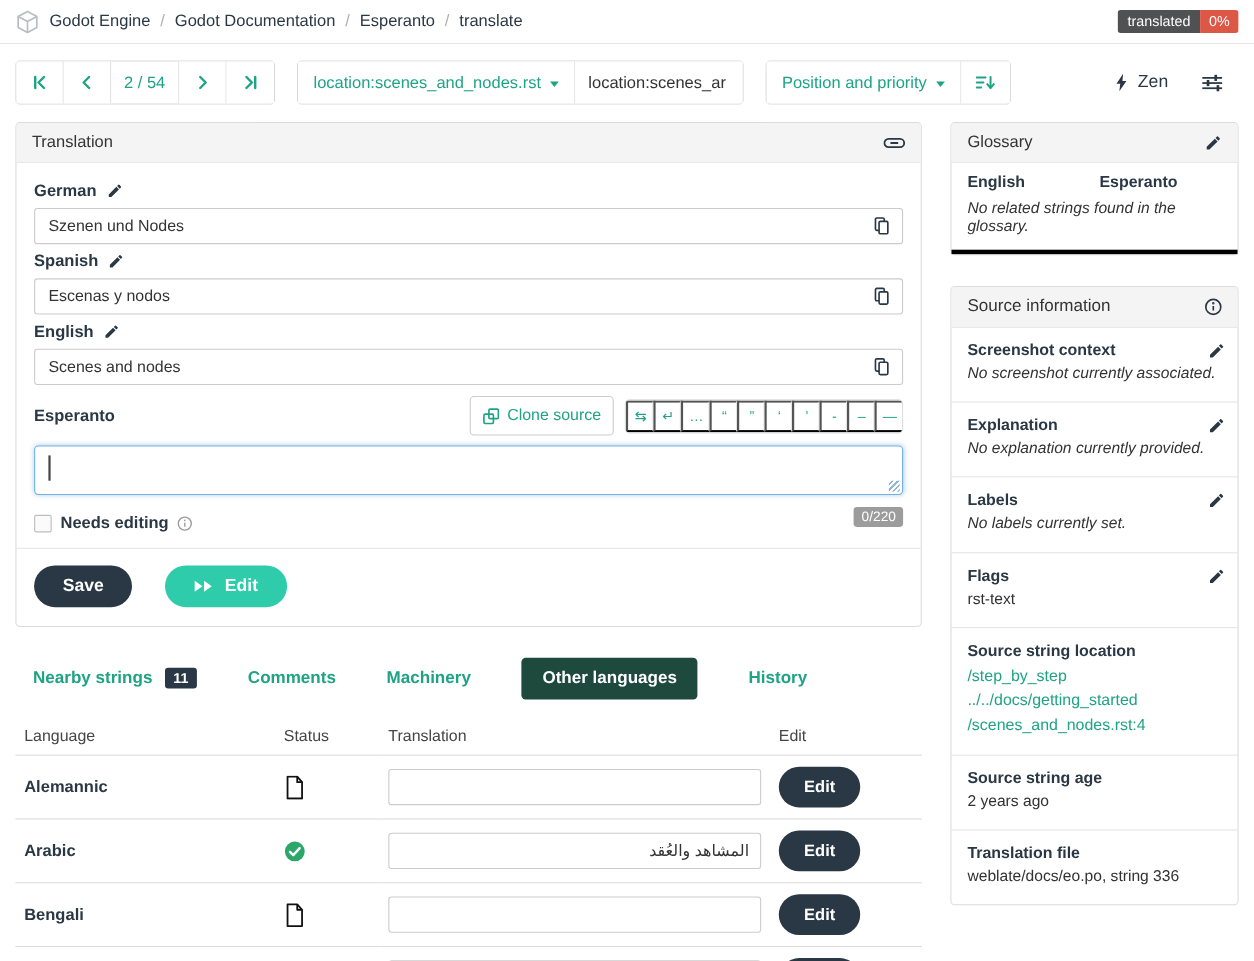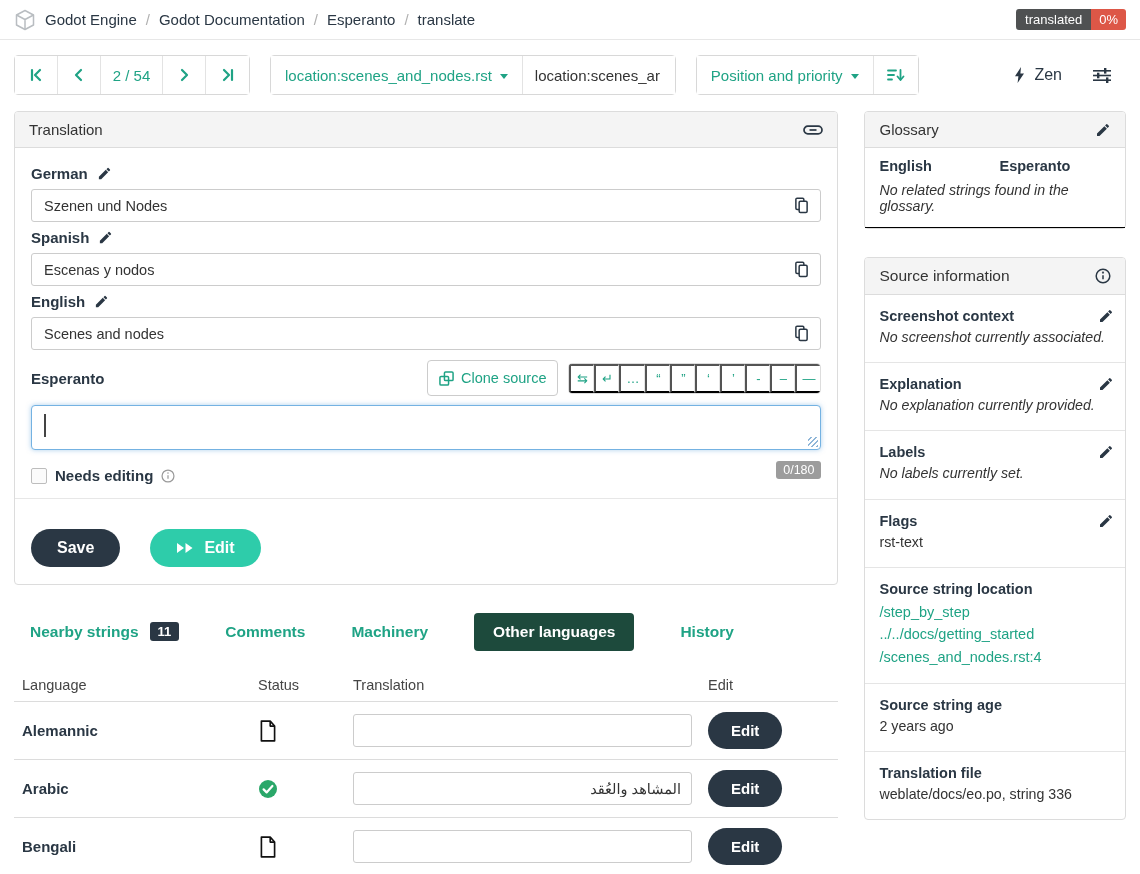--- a/index.html
+++ b/index.html
@@ -71,21 +71,21 @@
 
   .needs-wrap { display:flex; justify-content:space-between; align-items:flex-start; margin:8px 0 0; }
   .needs-left { display:flex; align-items:center; gap:8px; padding-top:6px; }
   .cb { width:16px; height:16px; border:1px solid #bdbdbd; background:#fbfbfb; border-radius:2px; cursor:pointer; }
   .needs-lbl { font-weight:bold; font-size:15px; color:#2a3744; }
   .info-ic { color:#9a9a9a; }
   .counter { background:#9c9c9c; color:#fff; font-size:12.5px; padding:2px 7px; border-radius:3px; }
 
   .actions { border-top:1px solid #e7e7e7; margin-top:14px; padding:15px 16px 17px; display:flex; gap:30px; align-items:center; }
   .btn { border:none; border-radius:21px; font-family:inherit; font-weight:bold; font-size:16px; color:#fff;
-         padding:10px 26px; display:flex; align-items:center; gap:10px; cursor:pointer;margin-top:15px; }
+         padding:10px 26px; display:flex; align-items:center; gap:10px; cursor:pointer; }
   .btn-save { background:#2a3744; }
   .btn-teal { background:#2eccaa; }
 
   
   .tabs { display:flex; align-items:center; gap:46px; margin:27px 16px 18px; }
   .tab { color:#1fa385; font-weight:bold; font-size:15.5px; display:flex; align-items:center; gap:11px; cursor:pointer; padding:10px 0; }
   .tab.active { background:#1d4a3c; color:#fff; padding:10px 19px; border-radius:4px; }
   .tab-badge { background:#2a3744; color:#fff; border-radius:3px; font-size:13px; padding:2px 8px; }
 
   
@@ -99,21 +99,21 @@
                        font-size:14.5px; color:#333; font-family:inherit; outline:none; }
   .ol .rtl input { direction:rtl; text-align:right; }
   .edit-btn { background:#2a3744; color:#fff; border:none; border-radius:20px; font-weight:bold; font-size:15px;
               padding:10px 23px; font-family:inherit; cursor:pointer; }
   .st-ic { width:20px; height:22px; }
 
   
   .g-cols { display:flex; padding:10px 14px 3px; }
   .g-cols .gc { font-weight:bold; font-size:14.5px; color:#2a3744; }
   .g-cols .gc:first-child { width:120px; }
-  .g-note { padding:5px 14px 13px; font-style:italic; font-size:14.2px; color:#333; border-bottom:1px solid #000000; }
+  .g-note { padding:5px 14px 13px; font-style:italic; font-size:14.2px; color:#333; border-bottom:4px solid #000000; }
   .g-add { padding:13px 14px 15px; display:flex; align-items:center; gap:9px; color:#1fa385; font-size:15.5px; cursor:pointer; }
 
   .si-sec { padding:13px 14px 15px; border-bottom:1px solid #e5e5e5; position:relative; }
   .si-sec:last-child { border-bottom:none; }
   .si-title { font-weight:bold; font-size:14.5px; color:#2a3744; margin-bottom:4px; }
   .si-text { font-size:14.2px; color:#333; line-height:1.35; }
   .si-text.italic { font-style:italic; }
   .si-pencil { position:absolute; right:11px; top:13px; }
   .si-link { color:#1fa385; font-size:14.5px; line-height:1.55; display:block; cursor:pointer; }
   .sih-info { color:#2a3744; }
@@ -323,21 +323,21 @@
             <span class="cb"></span>
             <span class="needs-lbl">Needs editing</span>
             <span class="info-ic">
               <svg width="14" height="14" viewBox="0 0 16 16" fill="none" stroke="currentColor" stroke-width="1.4">
                 <circle cx="8" cy="8" r="6.8"></circle>
                   <path d="M8 7.2v4"></path>
                   <circle cx="8" cy="4.7" r="0.3" fill="currentColor" stroke-width="1.2"></circle>
               </svg>
             </span>
           </div>
-          <span class="counter">0/180</span>
+          <span class="counter">0/220</span>
         </div>
       </div>
 
       <div class="actions">
         <button class="btn btn-save">
           <span>Save</span>
         </button>
         <button class="btn btn-teal">
           <span>
             <svg width="18" height="12" viewBox="0 0 18 12">

